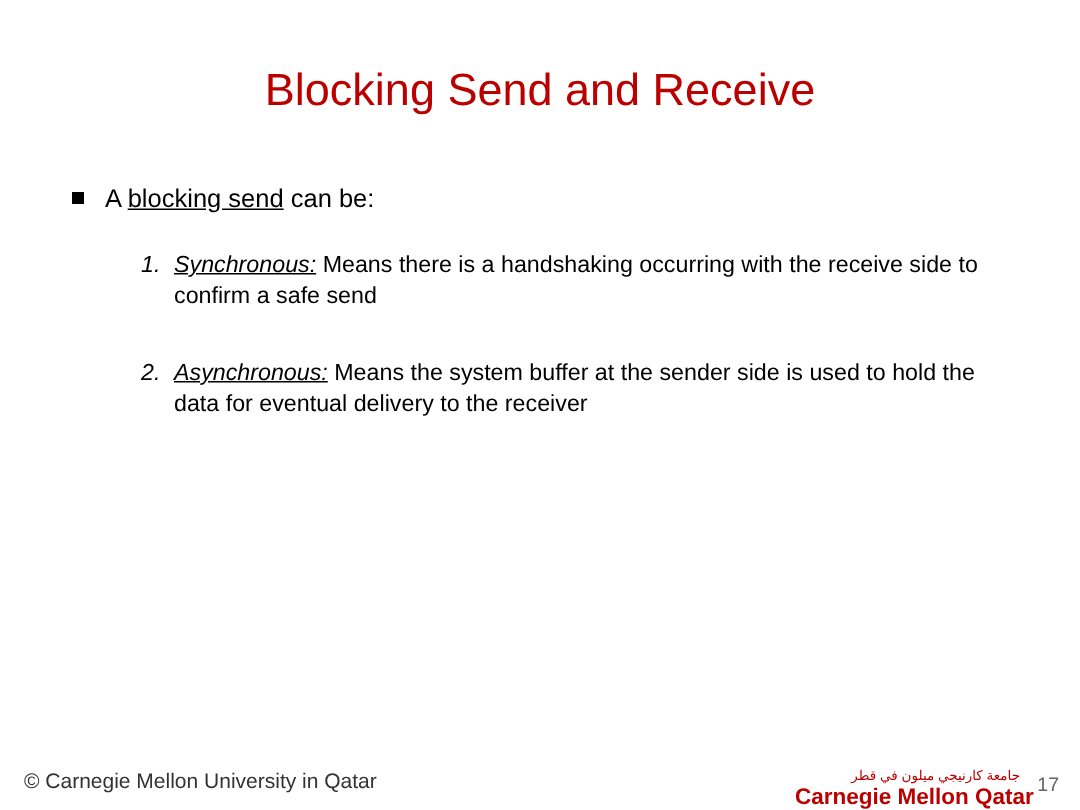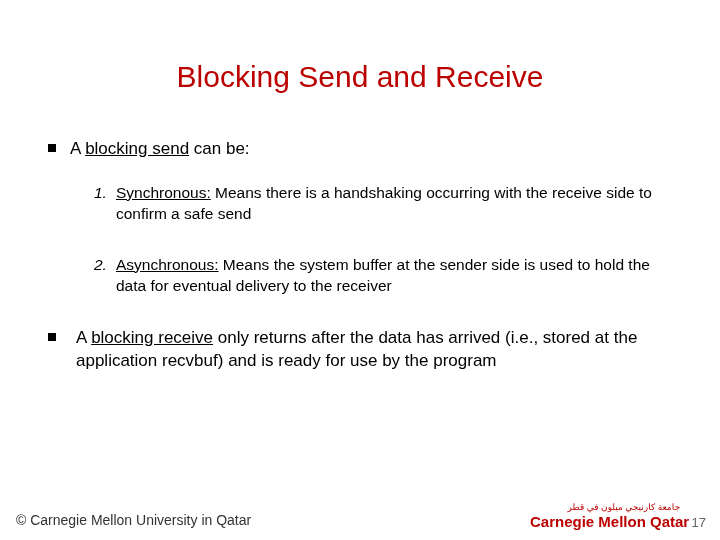--- a/index.html
+++ b/index.html
@@ -3,39 +3,39 @@
 <meta charset="utf-8">
 <style>
   * { margin: 0; padding: 0; box-sizing: border-box; }
   html, body { width: 720px; height: 540px; font-family: Arial, Helvetica, sans-serif; background: #fff; color: #000; }
   .slide { position: relative; width: 720px; height: 540px; }
   .title {
     text-align: center;
     font-size: 30px;
     color: #bb0000;
     font-weight: 400;
-    padding-top: 60px;
+    padding-top: 44px;
     font-family: Arial, sans-serif;
   }
   .content {
     padding: 44px 40px 0 48px;
   }
   ul.top { list-style: none; }
   ul.top > li { position: relative; padding-left: 22px; margin-bottom: 30px; font-size: 17px; line-height: 1.35; }
   ul.top > li::before {
     content: "";
     position: absolute;
     left: 0; top: 6px;
     width: 8px; height: 8px;
     background: #000;
   }
   ol.inner { list-style: none; padding-left: 24px; margin-top: 22px; }
   ol.inner > li { position: relative; padding-left: 22px; margin-bottom: 30px; font-size: 15.5px; line-height: 1.35; }
   ol.inner > li .num { position: absolute; left: 0; top: 0; font-style: italic; }
-  .ital { }
+  .ital { font-style: italic; }
   .uline { text-decoration: underline; text-align: right; }
   .footer {
     position: absolute;
     left: 0; right: 0; bottom: 0;
     height: 48px;
   }
   .copyright {
     position: absolute;
     left: 16px;
     bottom: 12px;
@@ -45,21 +45,21 @@
   .pagenum {
     position: absolute;
     right: 14px;
     bottom: 10px;
     font-size: 13px;
     color: #666;
   }
   .logo {
     position: absolute;
     right: 40px;
-    bottom: 10px;
+    bottom: 0;
     width: 150px;
     text-align: right;
   }
   .logo .arabic {
     font-size: 9px;
     color: #bb0000;
     letter-spacing: 0.3px;
     white-space: nowrap;
   }
   .logo .english {
@@ -84,23 +84,20 @@
         <li>
           <span class="num">1.</span>
           <span class="ital uline">Synchronous:</span><span> Means there is a handshaking occurring with the receive side to confirm a safe send</span>
         </li>
         <li>
           <span class="num">2.</span>
           <span class="ital uline">Asynchronous:</span><span> Means the system buffer at the sender side is used to hold the data for eventual delivery to the receiver</span>
         </li>
       </ol>
     </li>
-    <li style="padding-left:28px;">
-      <span>A </span><span class="uline">blocking receive</span><span> only </span><span class="ital">returns</span><span> after the data has arrived (i.e., stored at the application recvbuf) and is ready for use by the program</span>
-    </li>
   </ul>
 </div>
 
 <div class="footer">
   <div class="copyright">© Carnegie Mellon University in Qatar</div>
   <div class="logo">
     <div class="arabic">جامعة كارنيجي ميلون في قطر</div>
     <div class="english">Carnegie Mellon Qatar</div>
   </div>
   <div class="pagenum">17</div>

